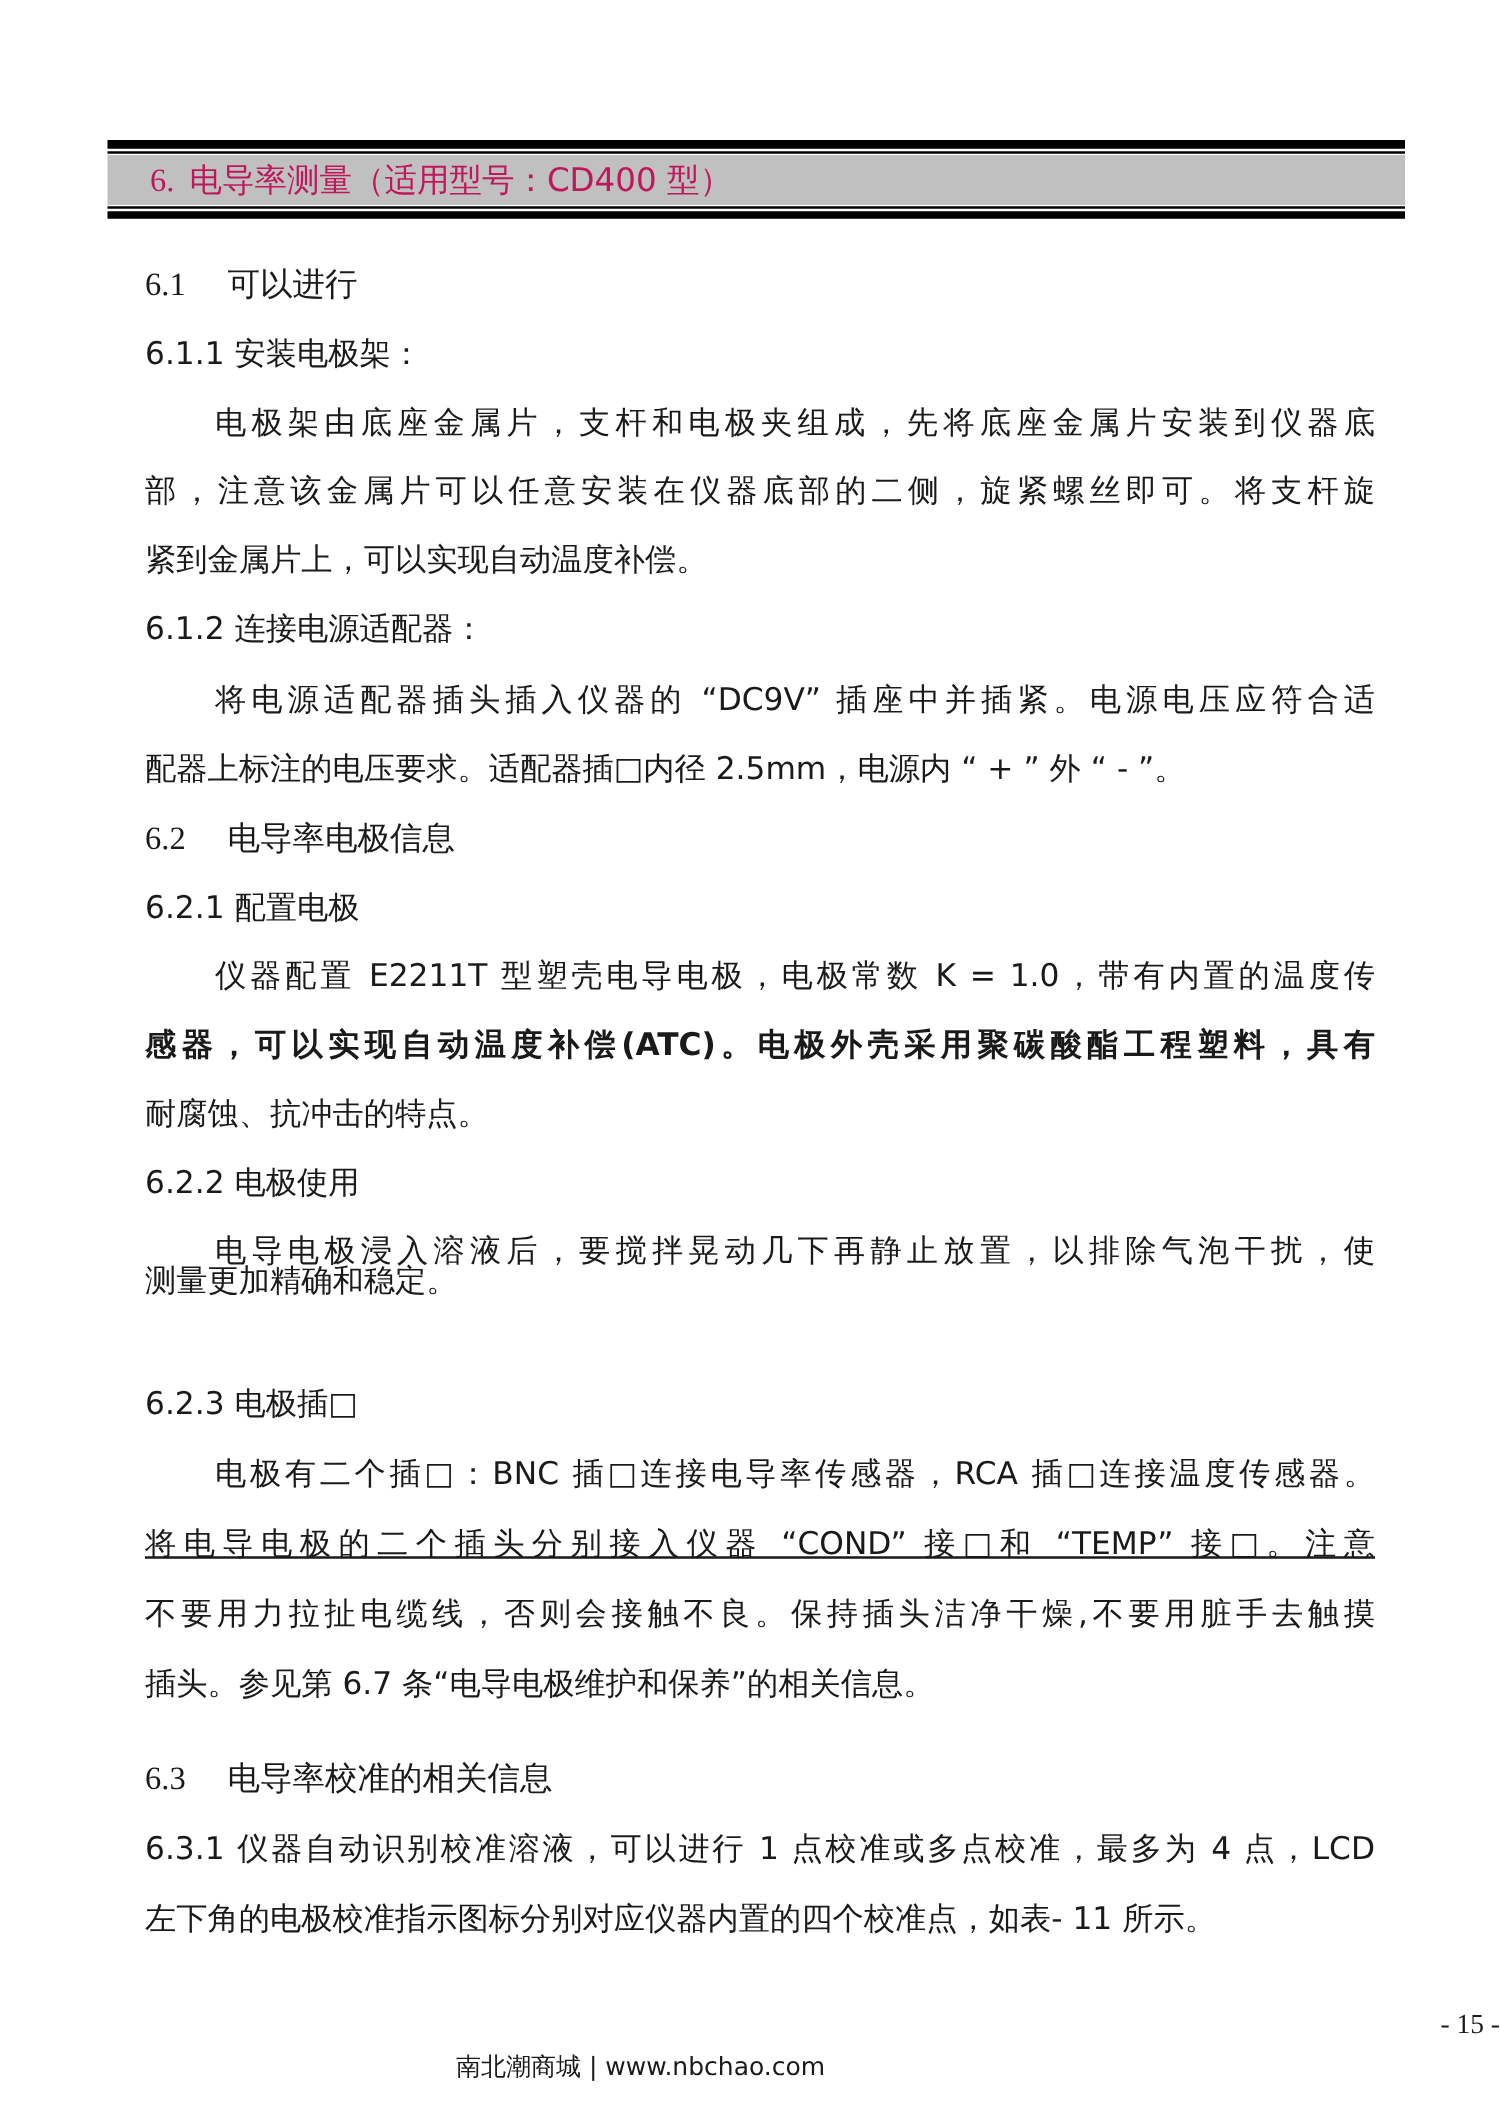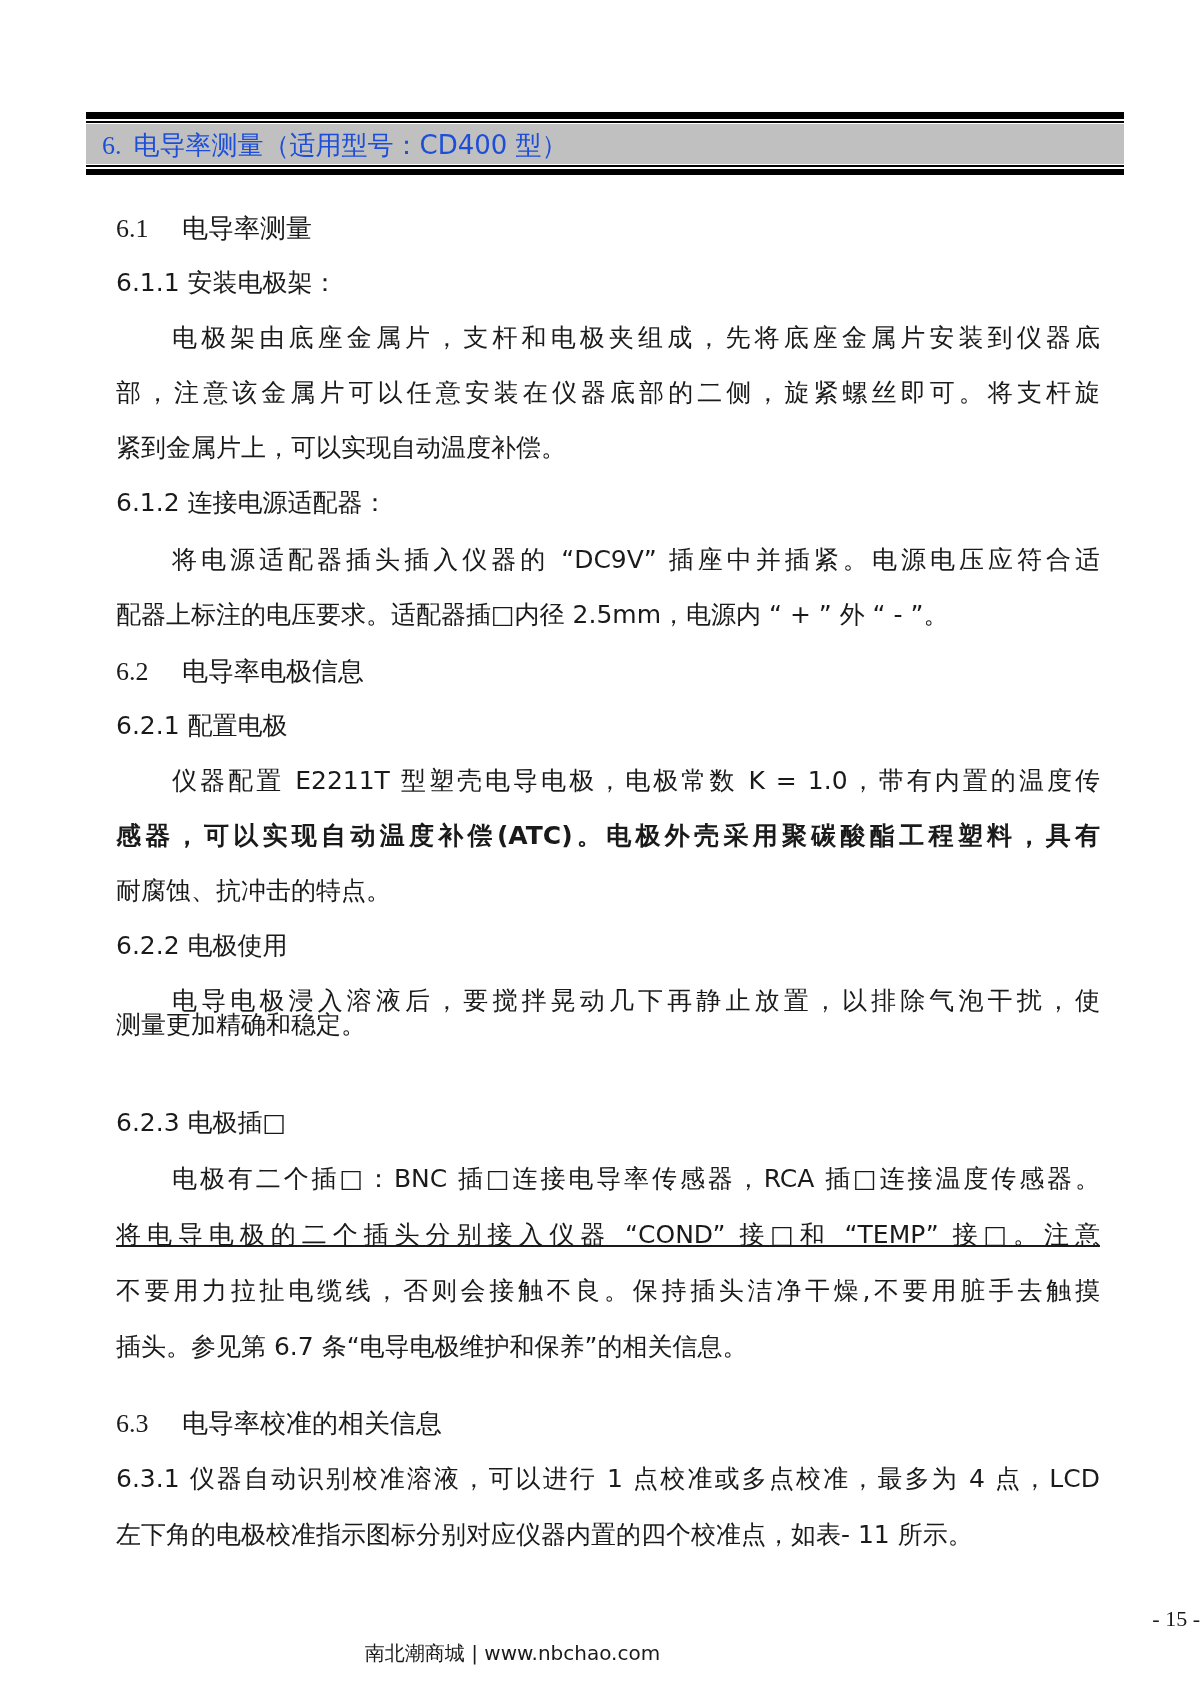--- a/index.html
+++ b/index.html
@@ -4,22 +4,22 @@
 <style>
   html, body { margin: 0; padding: 0; background: #ffffff; }
   body { width: 1200px; height: 1696px; position: relative; overflow: hidden;
          font-family: "DejaVu Sans", "Liberation Sans", sans-serif; color: #1a1a1a; }
   .header { position: absolute; left: 86px; top: 112px; width: 1038px; height: 62px; }
   .bar-thick-top { position: absolute; left: 0; right: 0; top: 0; height: 7px; background: #000; }
   .bar-thin-top { position: absolute; left: 0; right: 0; top: 9px; height: 2px; background: #000; }
   .band { position: absolute; left: 0; right: 0; top: 12px; height: 40px; background: #c0c0c0; }
   .bar-thin-bot { position: absolute; left: 0; right: 0; top: 53px; height: 2px; background: #000; }
   .bar-thick-bot { position: absolute; left: 0; right: 0; top: 57px; height: 6px; background: #000; }
-  .band-title { position: absolute; left: 16px; top: 12px; height: 56px; line-height: 42px;
-                font-size: 26px; color: #1d4ed8; white-space: nowrap; }
+  .band-title { position: absolute; left: 34px; top: 12px; height: 56px; line-height: 42px;
+                font-size: 26px; color: #be185d; white-space: nowrap; }
   .band-title .num { font-family: "Liberation Serif", serif; margin-right: 12px; }
 
   .line { position: absolute; left: 116px; white-space: nowrap; font-size: 25px; line-height: 30px; }
   .h2 { font-size: 26px; }
   .h2 .num { font-family: "Liberation Serif", serif; display: inline-block; width: 66px; }
   .para { left: 116px; }
   .indent { left: 172px; }
   .just { width: 984px; text-align-last: justify; text-align: justify; }
   .just-indent { width: 928px; text-align-last: justify; text-align: justify; }
 
@@ -36,21 +36,21 @@
   <div class="bar-thin-top"></div>
   <div class="band"></div>
   <div class="bar-thin-bot"></div>
   <div class="bar-thick-bot"></div>
   <div class="band-title">
     <span class="num">6.</span><span>电导率测量（适用型号：CD400 型）</span>
   </div>
 </div>
 
 <div class="line h2" style="top:213px;">
-  <span class="num">6.1</span><span>电导率测量</span>
+  <span class="num">6.1</span><span>可以进行</span>
 </div>
 <div class="line h3" style="top:268px;">6.1.1 安装电极架：</div>
 <div class="line indent just-indent" style="top:323px;">电极架由底座金属片，支杆和电极夹组成，先将底座金属片安装到仪器底</div>
 <div class="line para just" style="top:378px;">部，注意该金属片可以任意安装在仪器底部的二侧，旋紧螺丝即可。将支杆旋</div>
 <div class="line para" style="top:433px;">紧到金属片上，可以实现自动温度补偿。</div>
 
 <div class="line h3" style="top:488px;">6.1.2 连接电源适配器：</div>
 <div class="line indent just-indent" style="top:545px;">将电源适配器插头插入仪器的 “DC9V” 插座中并插紧。电源电压应符合适</div>
 <div class="line para" style="top:600px;">配器上标注的电压要求。适配器插□内径 2.5mm，电源内 “ + ” 外 “ - ”。</div>
 

